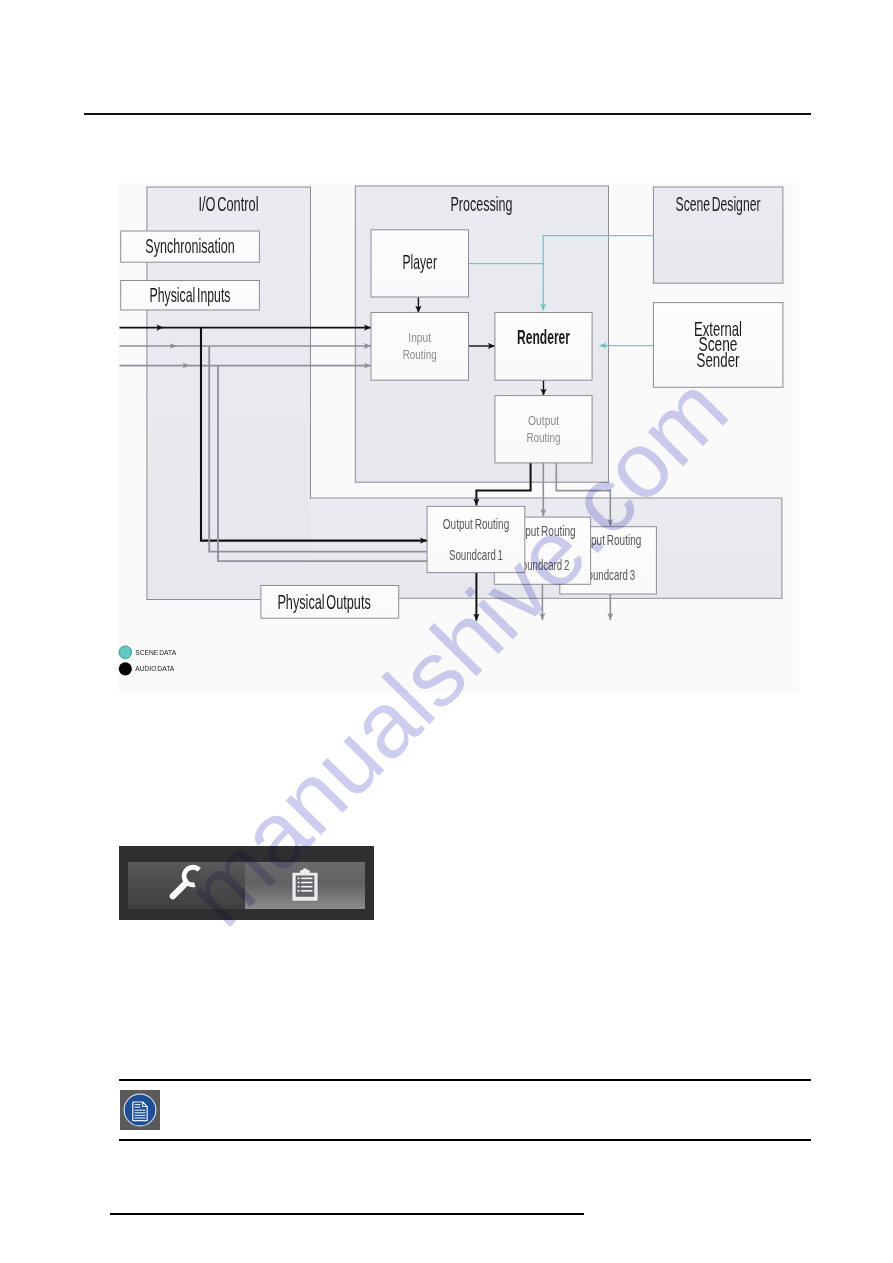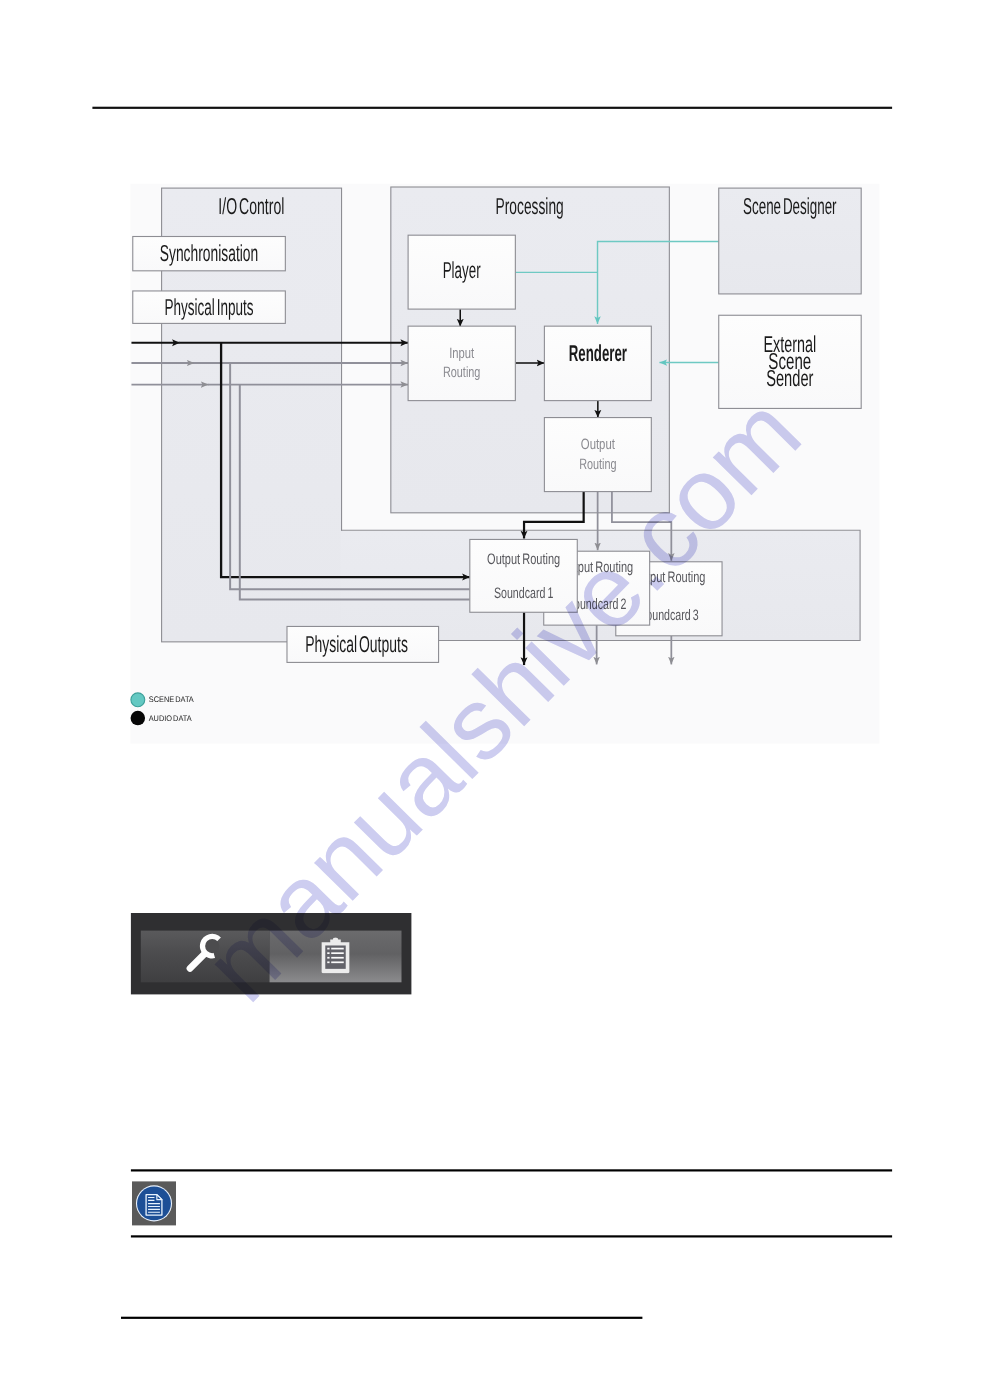--- a/index.html
+++ b/index.html
@@ -1,18 +1,18 @@
 <!DOCTYPE html>
 <html><head>
 <meta charset="utf-8">
 <style>
   html,body{margin:0;padding:0;background:#ffffff;}
   body{width:893px;height:1263px;position:relative;overflow:hidden;
        font-family:"Liberation Sans",sans-serif;-webkit-font-smoothing:antialiased;}
-  .page{position:absolute;left:0;top:0;width:893px;height:942px;}
+  .page{position:absolute;left:0;top:16px;width:893px;height:942px;}
 
   
   .watermark{position:absolute;left:165px;top:856px;transform-origin:0 0;
     transform:rotate(-45.5deg);font-family:"Liberation Sans",sans-serif;
     font-size:93px;color:#cdcdf0;white-space:nowrap;letter-spacing:0px;
     pointer-events:none;z-index:5;mix-blend-mode:multiply;}
 
   
   .hdr-rule{position:absolute;left:83.5px;top:97.3px;width:727.5px;height:1.5px;background:#111;}
 

